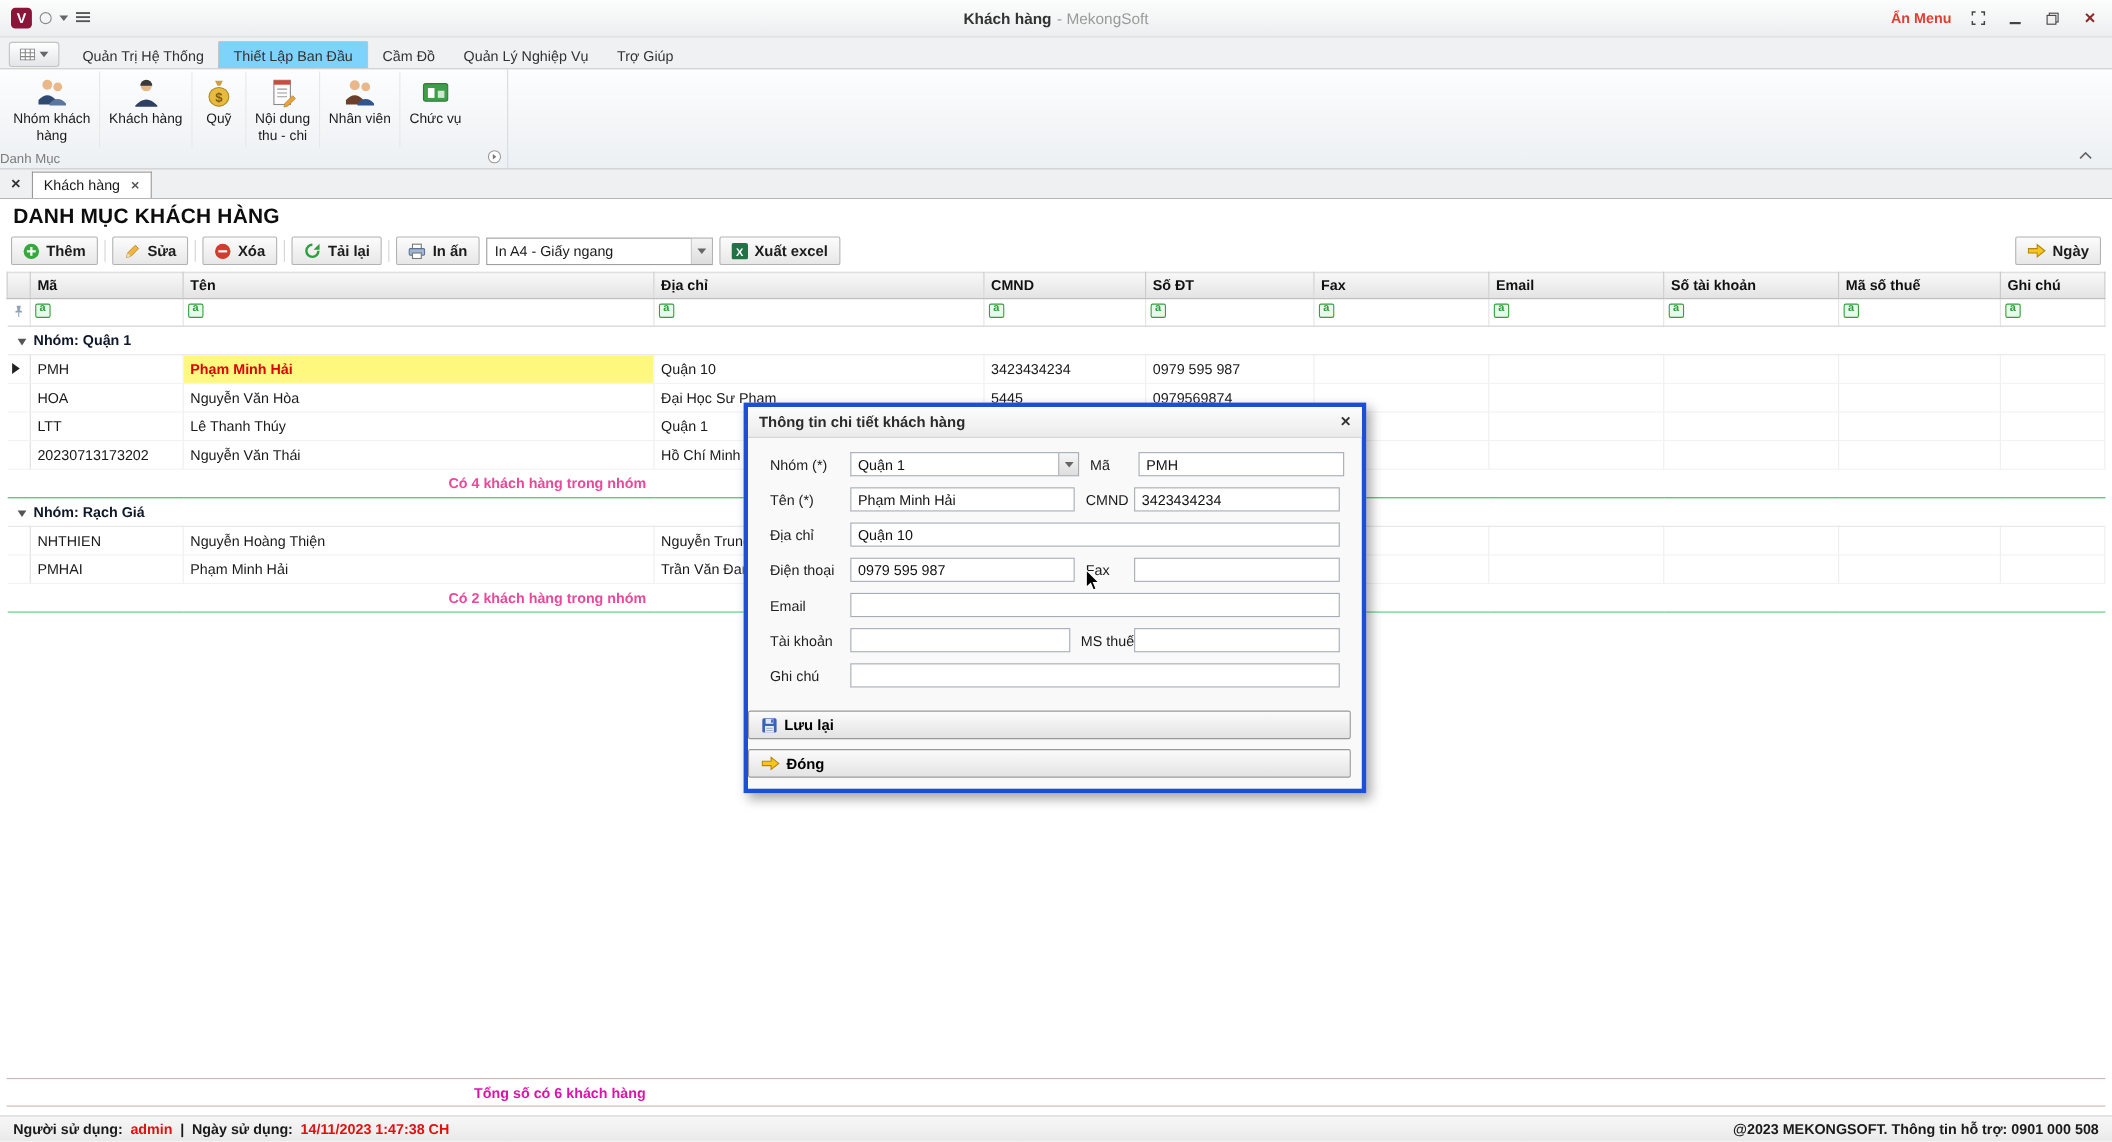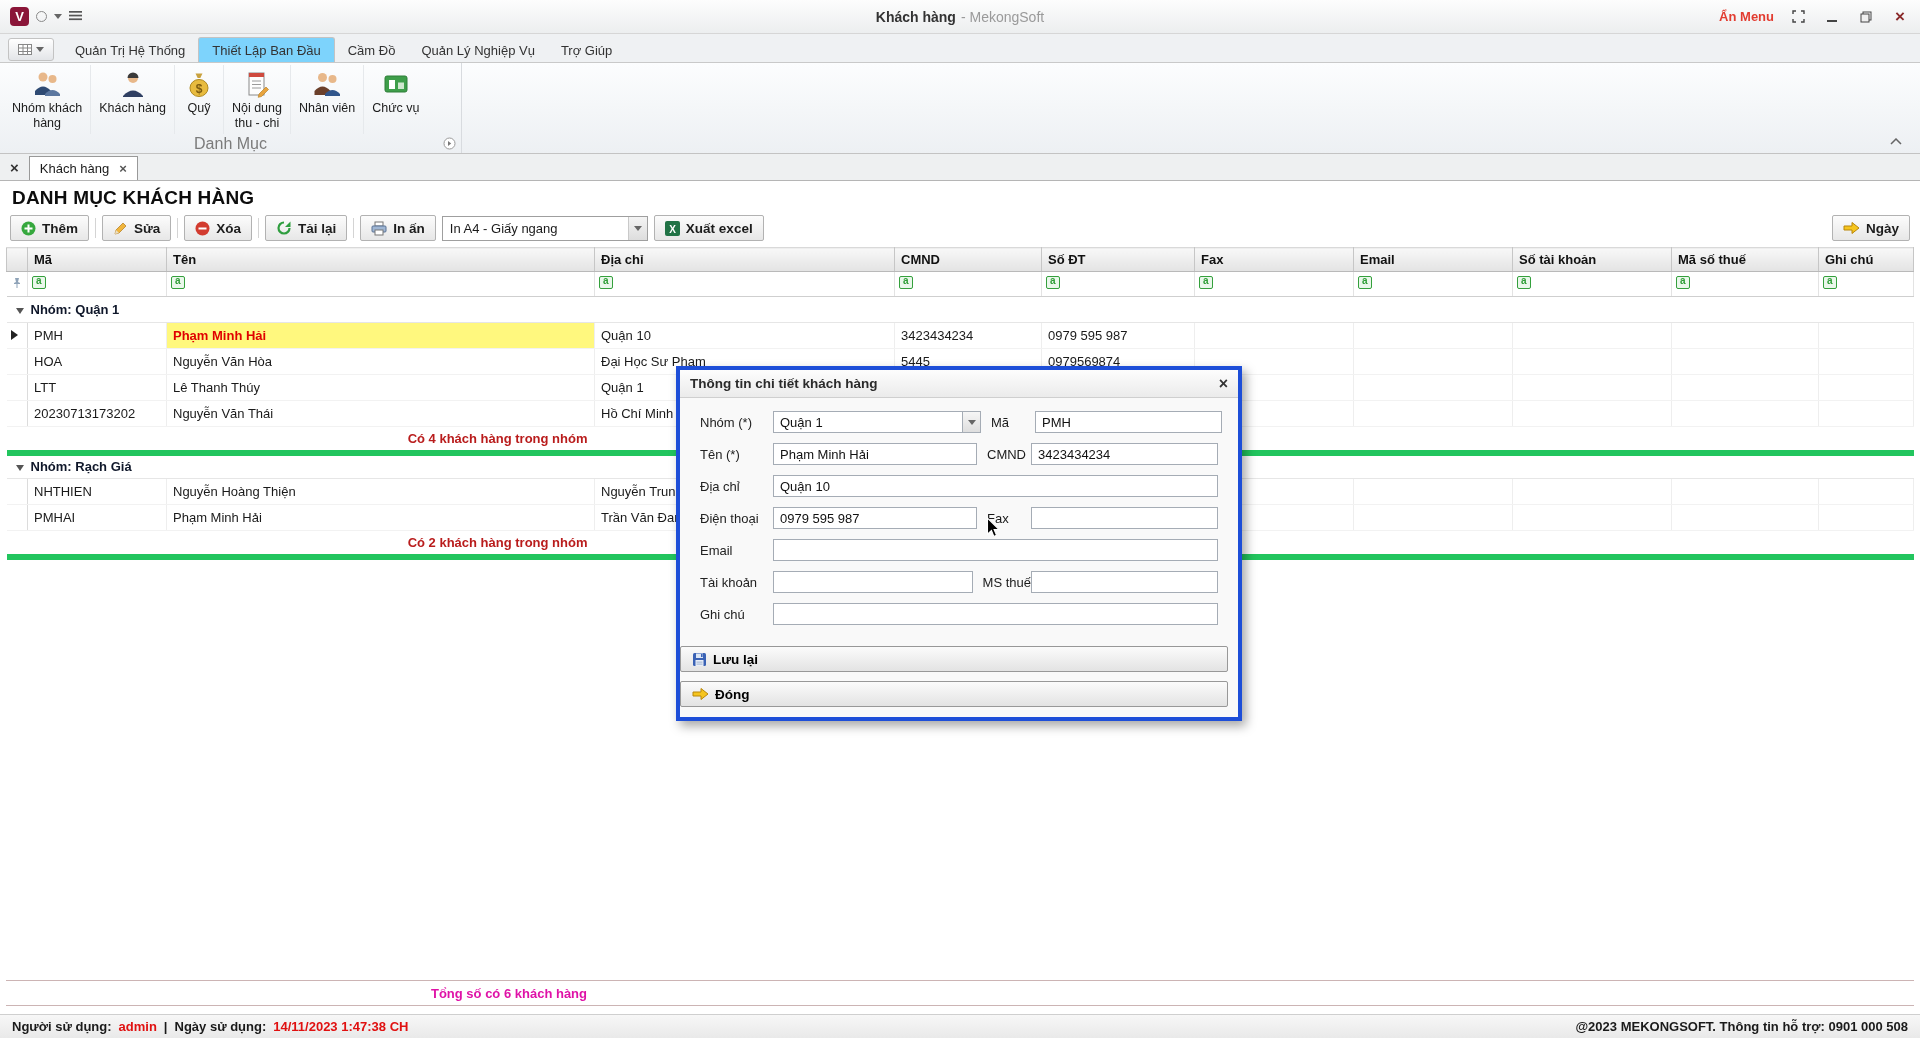--- a/index.html
+++ b/index.html
@@ -27,21 +27,21 @@
   .app-menu-btn { width:46px; height:23px; margin:0 8px 1px 0; border:1px solid #c3c3c3; border-radius:3px; background:linear-gradient(#ffffff,#e3e5e8); display:flex; align-items:center; justify-content:center; gap:4px; }
   .rtab { padding:5px 13px 4px; font-size:13px; color:#333; }
   .rtab.active { background:#7dd3fc; border:1px solid #c3c3c3; border-bottom:1px solid #fff; border-radius:3px 3px 0 0; margin-bottom:-1px; }
   .ribbon-body { height:92px; flex:0 0 92px; background:linear-gradient(#fcfdfe,#edf0f3); border-top:1px solid #c9c9c9; border-bottom:1px solid #c3c3c3; position:relative; display:flex; }
   .ribbon-group { width:462px; display:flex; flex-direction:column; border-right:1px solid #d8dbdf; }
   .rg-items { flex:1; display:flex; align-items:stretch; padding:2px 2px 0 4px; }
   .rg-item { display:flex; flex-direction:column; align-items:center; justify-content:flex-start; padding:4px 8px 1px; border-right:1px solid #e6e9ec; cursor:default; }
   .rg-item:last-child { border-right:none; }
   .rg-item .lbl { font-size:12.5px; line-height:1.18; text-align:center; white-space:pre-line; margin-top:2px; color:#1c1c1c; }
   .icon32 { width:32px; height:30px; display:flex; align-items:center; justify-content:center; }
-  .rg-footer { height:19px; display:flex; align-items:center; justify-content:center; color:#7b7b7b; font-size:16px; position:relative; }
+  .rg-footer { height:19px; display:flex; align-items:center; color:#7b7b7b; font-size:12px; position:relative; }
   .rg-launcher { position:absolute; right:5px; top:2px; }
   .ribbon-collapse { position:absolute; right:18px; bottom:5px; }
 
   
   .doctabs { height:27px; flex:0 0 27px; background:#eef0f1; border-bottom:1px solid #b5b5b5; display:flex; align-items:flex-end; padding-left:10px; gap:10px; }
   .dt-closeall { font-size:15px; font-weight:bold; color:#333; margin-bottom:4px; }
   .dtab { height:24px; background:#fff; border:1px solid #999; border-bottom:none; display:flex; align-items:center; gap:10px; padding:0 10px; font-size:13px; }
   .dtab .x { font-size:13px; font-weight:bold; color:#555; }
 
   
@@ -62,21 +62,21 @@
   th.ind-h { border-left:1px solid #c6c6c6; }
   tr.filter td { height:25px; border-right:1px solid #e3e3e3; border-bottom:1px solid #cfcfcf; padding:3px 4px; background:#fff; vertical-align:middle; }
   .ficon { width:14px; height:13px; border:1px solid #34a03c; border-radius:2px; background:#eaf7eb; display:inline-block; position:relative; }
   .ficon::after { content:"a"; position:absolute; left:3px; top:-2px; font-size:10px; font-weight:bold; color:#2f9e37; }
   tbody td { height:26px; padding:2px 6px; border-right:1px solid #eeeeee; border-bottom:1px solid #f2f2f2; background:#fff; }
   td.ind { border-right:1px solid #dcdcdc; padding:2px 4px; }
   .selptr { display:inline-block; width:0; height:0; border-left:7px solid #222; border-top:5px solid transparent; border-bottom:5px solid transparent; }
   tr.grouprow td { font-weight:bold; color:#0f172a; border-bottom:1px solid #e6e6e6; border-right:none; padding-left:9px; }
   .tri { display:inline-block; width:0; height:0; border-top:6px solid #555; border-left:4.5px solid transparent; border-right:4.5px solid transparent; margin-right:7px; vertical-align:middle; }
   td.name-sel { background:#fff87e; color:#e00000; font-weight:bold; }
-  tr.countrow td { border-top:1px solid #ccb4b4; border-bottom:6px solid #22c55e; border-right:none; color:#b91c1c; font-weight:bold; height:26px; }
+  tr.countrow td { border-top:1px solid #ccb4b4; border-bottom:1px solid #22c55e; border-right:none; color:#ec4899; font-weight:bold; height:26px; }
   td.count-cell { text-align:right; padding-right:7px; }
   .grid-spacer { flex:1; background:#fff; }
   .total-row { flex:0 0 26px; border-top:1px solid #ccb4b4; border-bottom:1px solid #ccb4b4; display:flex; align-items:center; background:#fff; }
   .total-text { width:588px; text-align:right; padding-right:7px; color:#df12a7; font-weight:bold; }
 
   
   .statusbar { height:24px; flex:0 0 24px; background:linear-gradient(#f7f7f7,#e9e9e9); border-top:1px solid #cfcfcf; display:flex; align-items:center; padding:0 12px; font-size:13px; font-weight:bold; gap:7px; }
   .red { color:#e01010; }
   .sb-right { margin-left:auto; }
 

